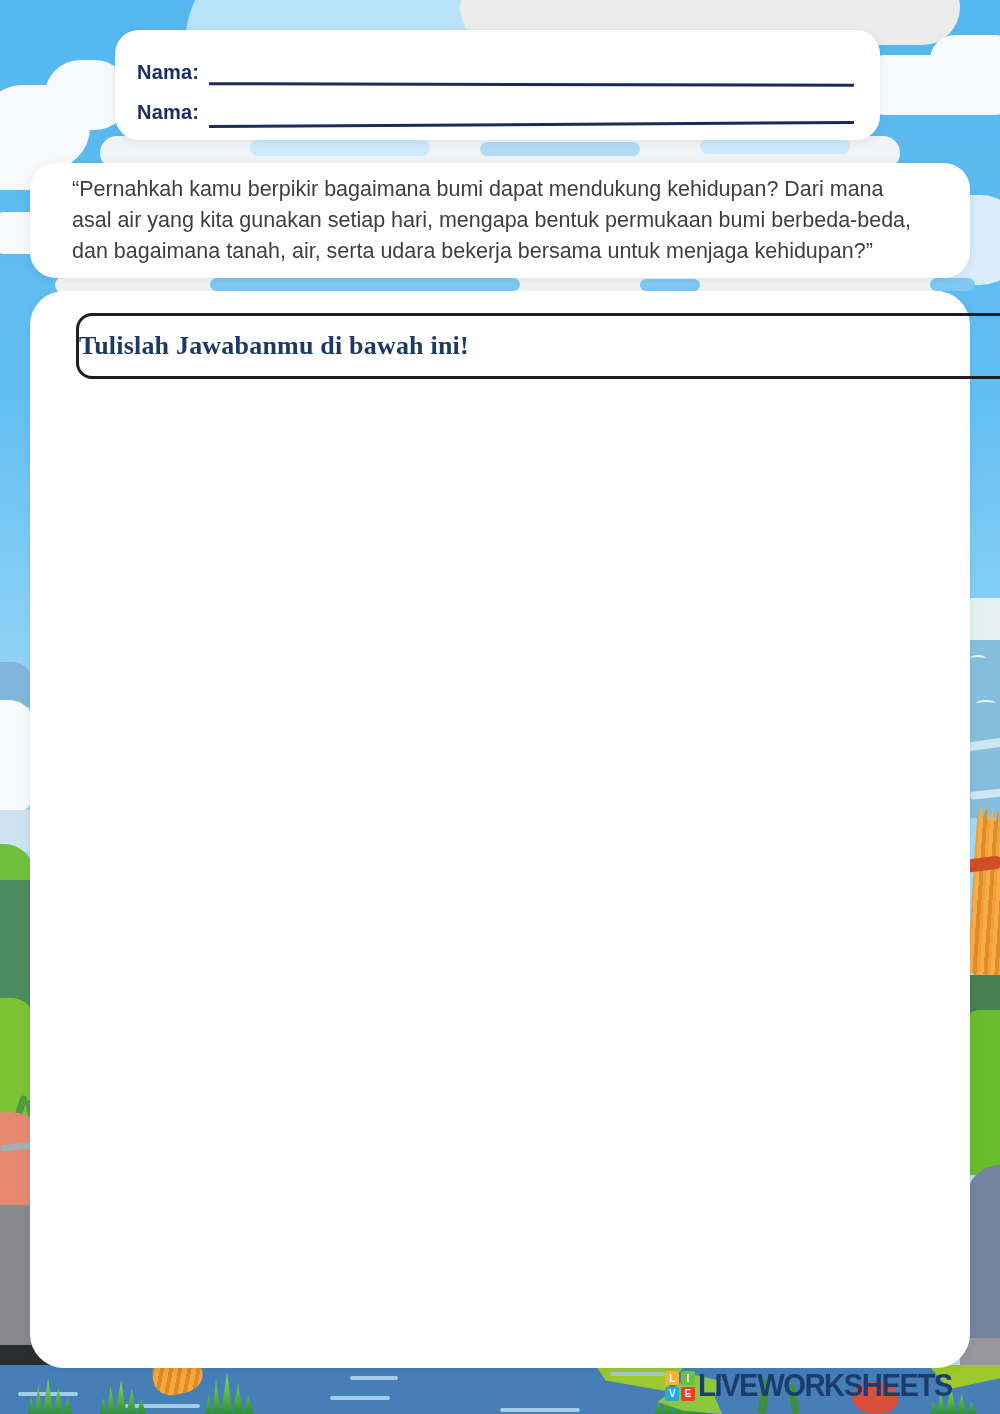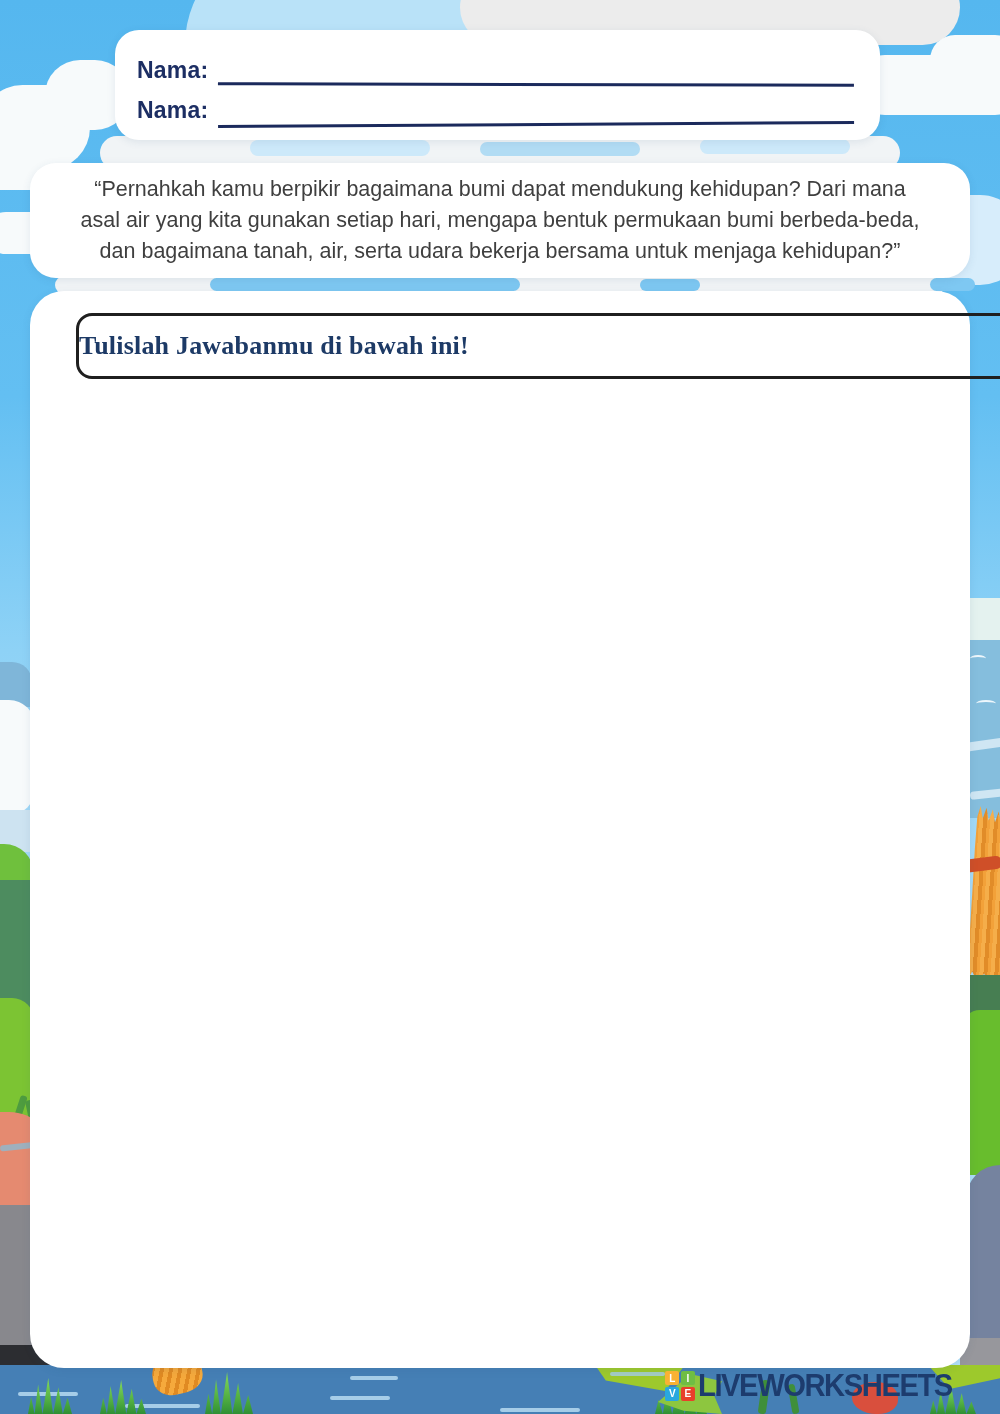--- a/index.html
+++ b/index.html
@@ -48,28 +48,28 @@
   .fin { background:repeating-linear-gradient(115deg,#f5a93c 0 5px,#e08a22 5px 9px);
         border-radius:50% 50% 40% 40%; transform:rotate(-14deg); }
   .splash-lime { background:#9dc92c; }
   .flower-red { background:#d94f3d; border-radius:50% 50% 45% 55%; }
   .stem { background:#3f8f3a; border-radius:3px; }
 
   
   .card { background:#ffffff; box-shadow:0 2px 8px rgba(40,80,120,.10); }
   .name-card { left:115px; top:30px; width:765px; height:110px; border-radius:24px; padding:18px 26px 0 22px; z-index:5; }
   .field-row { display:flex; align-items:flex-end; height:38px; margin-bottom:2px; }
-  .field-label { font-size:23px; font-weight:bold; color:#1c2e63; letter-spacing:.2px; padding-bottom:2px; }
+  .field-label { font-size:20px; font-weight:bold; color:#1c2e63; letter-spacing:.2px; padding-bottom:2px; }
   .field-line { flex:1; margin-left:10px; border-bottom:3px solid #1b2a5c; height:30px; }
   .line-1 { transform:rotate(.15deg); }
   .line-2 { transform:rotate(-.35deg); }
 
   .quote-card { left:30px; top:163px; width:940px; height:115px; border-radius:26px; z-index:5;
     display:flex; align-items:center; justify-content:center; padding:10px 42px; }
-  .quote-text { font-size:21.5px; font-weight:500; line-height:1.44; color:#3f3f3f; text-align:center; }
+  .quote-text { font-size:21.5px; font-weight:500; line-height:1.44; color:#3f3f3f; }
 
   .main-card { left:30px; top:291px; width:940px; height:1077px; border-radius:34px; z-index:5; padding:22px 46px; }
   .title-box { width:992px; height:66px; margin:0 auto; border:3.5px solid #1f1f1f; border-radius:16px;
     display:flex; align-items:center; justify-content:flex-start;font-family:Liberation Serif, serif; }
   .title-text { font-size:26px; font-weight:600; color:#1d3a66; letter-spacing:.2px; }
   .answer-area { width:100%; height:940px; margin-top:6px; }
 
   
   .logo-wrap { right:32px; bottom:10px; z-index:8; display:flex; align-items:center; }
   .tiles { display:grid; grid-template-columns:14px 14px; grid-template-rows:14px 14px; gap:1.5px; margin-right:3px; }

